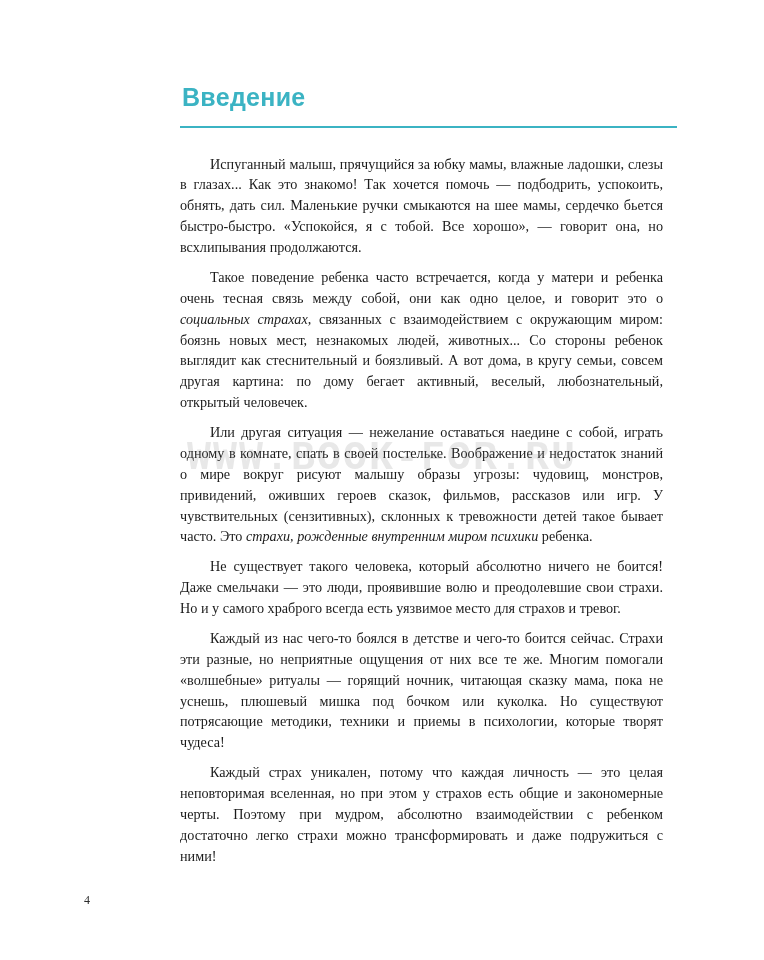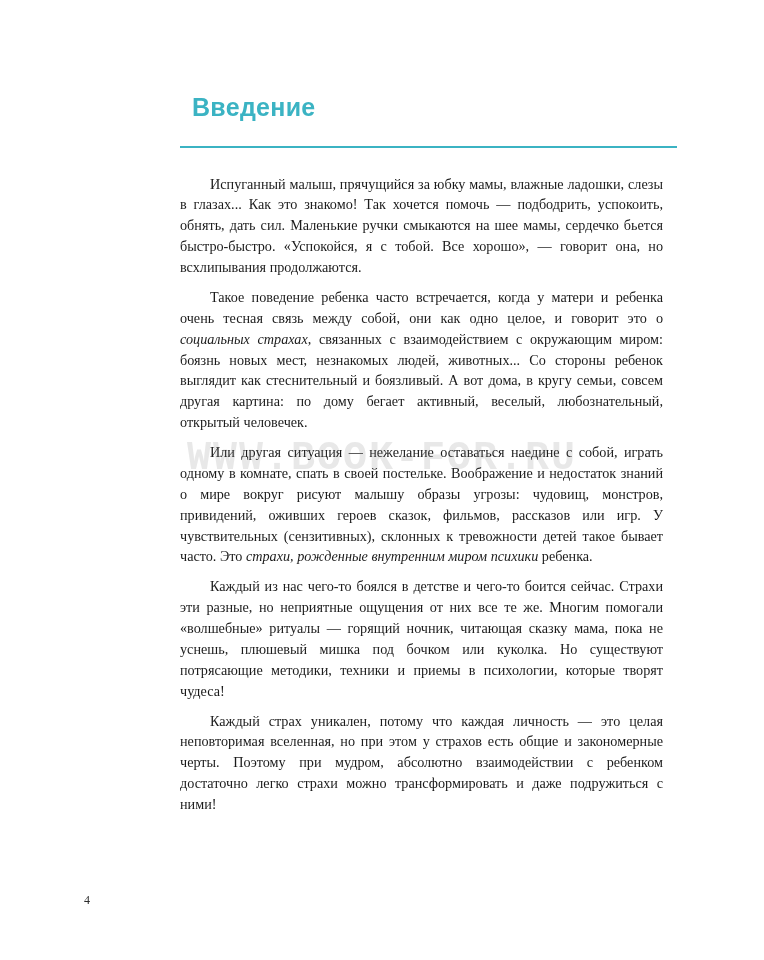--- a/index.html
+++ b/index.html
@@ -20,21 +20,21 @@
     left: 180px;
     top: 82px;
     width: 497px;
   }
   .chapter-title {
     font-family: "Liberation Sans", sans-serif;
     font-size: 25px;
     font-weight: bold;
     color: #3bb3c3;
     letter-spacing: 0.3px;
-    margin: 12px;
+    margin: 2px;
     padding: 0 0 12px 0;
     line-height: 1.1;
   }
   .title-rule {
     height: 2px;
     background: #3bb3c3;
     width: 100%;
     margin: 0 0 26px 0;
   }
   .body-text p {
@@ -79,20 +79,21 @@
 <div class="page">
 
   <div class="content">
     <h1 class="chapter-title">Введение</h1>
     <div class="title-rule"></div>
 
     <div class="body-text" id="body-text">
         <p><span>Испуганный малыш, прячущийся за юбку мамы, влажные ладошки, слезы в глазах... Как это знакомо! Так хочется помочь — подбодрить, успокоить, обнять, дать сил. Маленькие ручки смыкаются на шее мамы, сердечко бьется быстро-быстро. «Успокойся, я с тобой. Все хорошо», — говорит она, но всхлипывания продолжаются.</span></p>
         <p><span>Такое поведение ребенка часто встречается, когда у матери и ребенка очень тесная связь между собой, они как одно целое, и говорит это о </span><em>социальных страхах</em><span>, связанных с взаимодействием с окружающим миром: боязнь новых мест, незнакомых людей, животных... Со стороны ребенок выглядит как стеснительный и боязливый. А вот дома, в кругу семьи, совсем другая картина: по дому бегает активный, веселый, любознательный, открытый человечек.</span></p>
         <p><span>Или другая ситуация — нежелание оставаться наедине с собой, играть одному в комнате, спать в своей постельке. Воображение и недостаток знаний о мире вокруг рисуют малышу образы угрозы: чудовищ, монстров, привидений, оживших героев сказок, фильмов, рассказов или игр. У чувствительных (сензитивных), склонных к тревожности детей такое бывает часто. Это </span><em>страхи, рожденные внутренним миром психики</em><span> ребенка.</span></p>
+        <p><span>Не существует такого человека, который абсолютно ничего не боится! Даже смельчаки — это люди, проявившие волю и преодолевшие свои страхи. Но и у самого храброго всегда есть уязвимое место для страхов и тревог.</span></p>
         <p><span>Каждый из нас чего-то боялся в детстве и чего-то боится сейчас. Страхи эти разные, но неприятные ощущения от них все те же. Многим помогали «волшебные» ритуалы — горящий ночник, читающая сказку мама, пока не уснешь, плюшевый мишка под бочком или куколка. Но существуют потрясающие методики, техники и приемы в психологии, которые творят чудеса!</span></p>
         <p><span>Каждый страх уникален, потому что каждая личность — это целая неповторимая вселенная, но при этом у страхов есть общие и закономерные черты. Поэтому при мудром, абсолютно взаимодействии с ребенком достаточно легко страхи можно трансформировать и даже подружиться с ними!</span></p>
       </div>
   </div>
 
   <div class="watermark">WWW.BOOK-FOR.RU</div>
 
   <div class="folio">4</div>
 
 </div>

